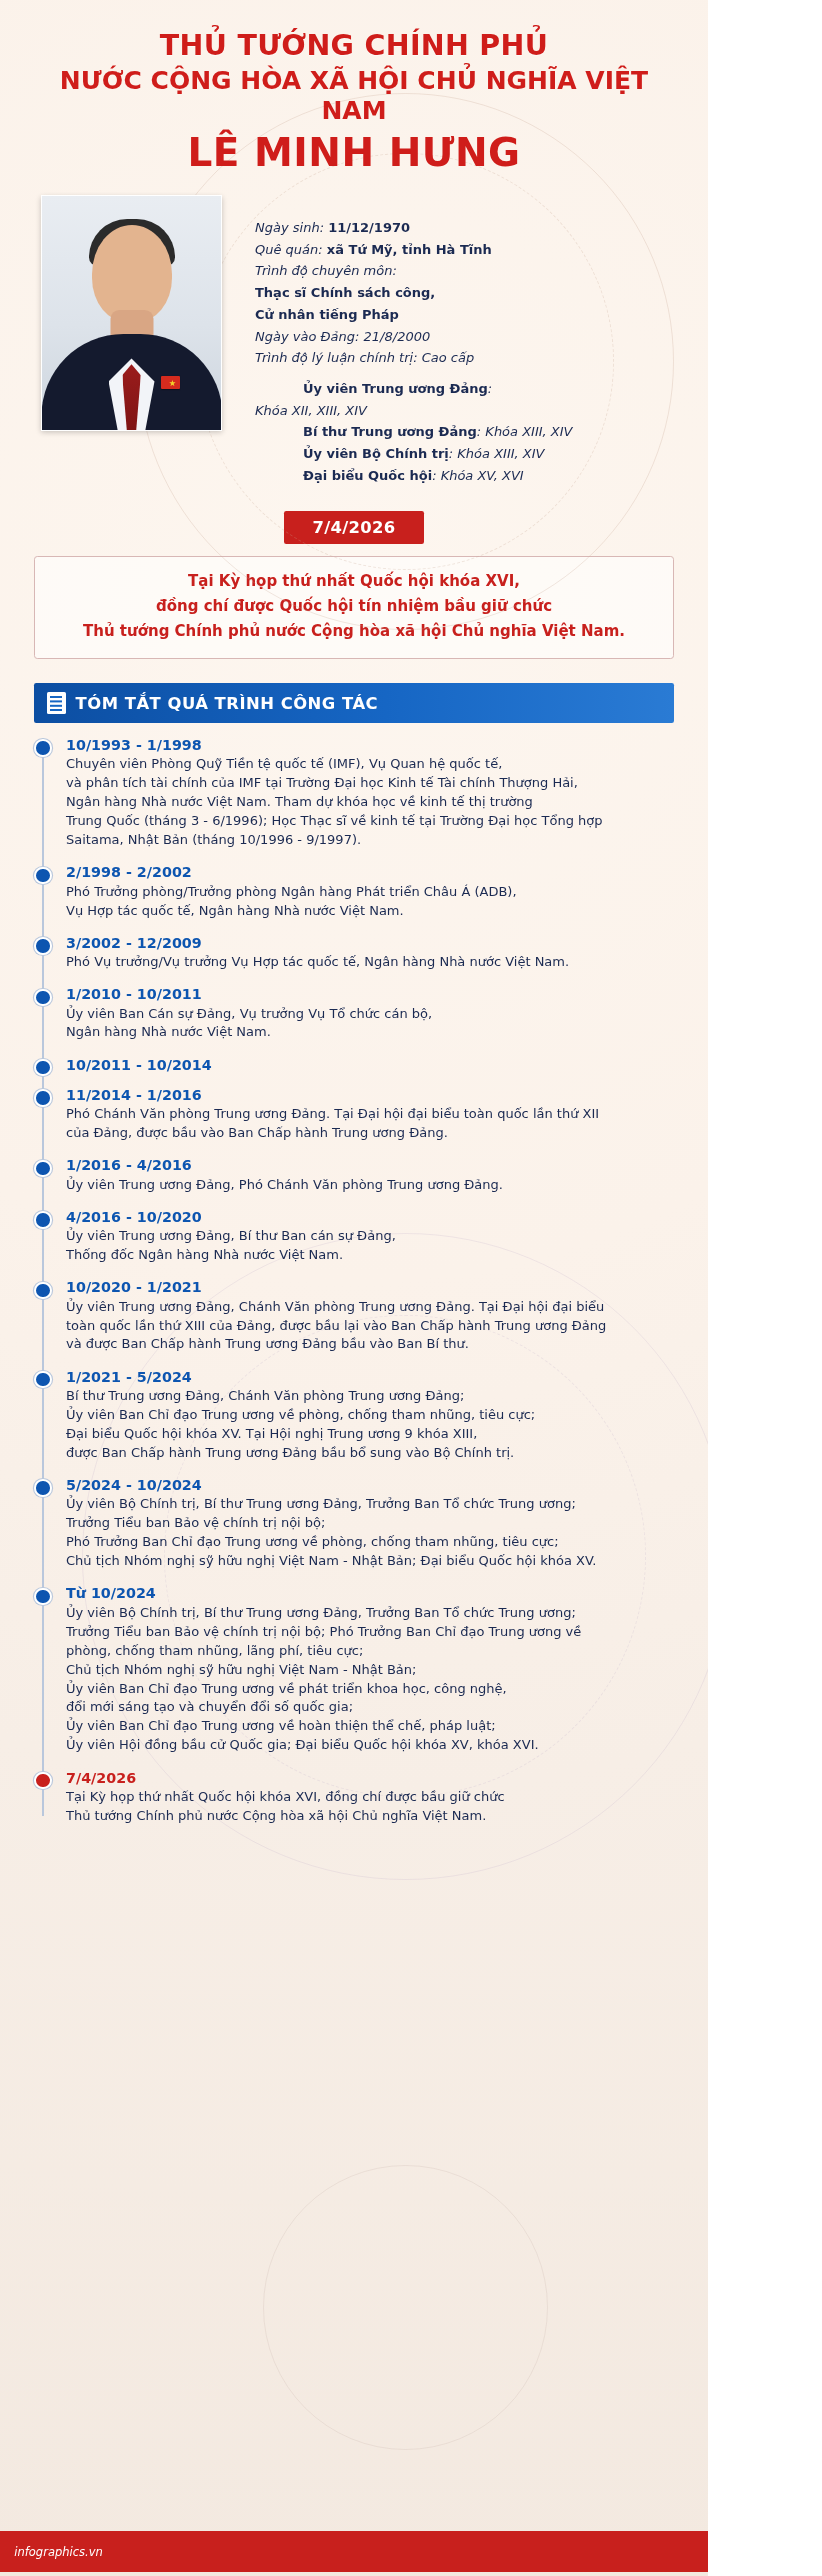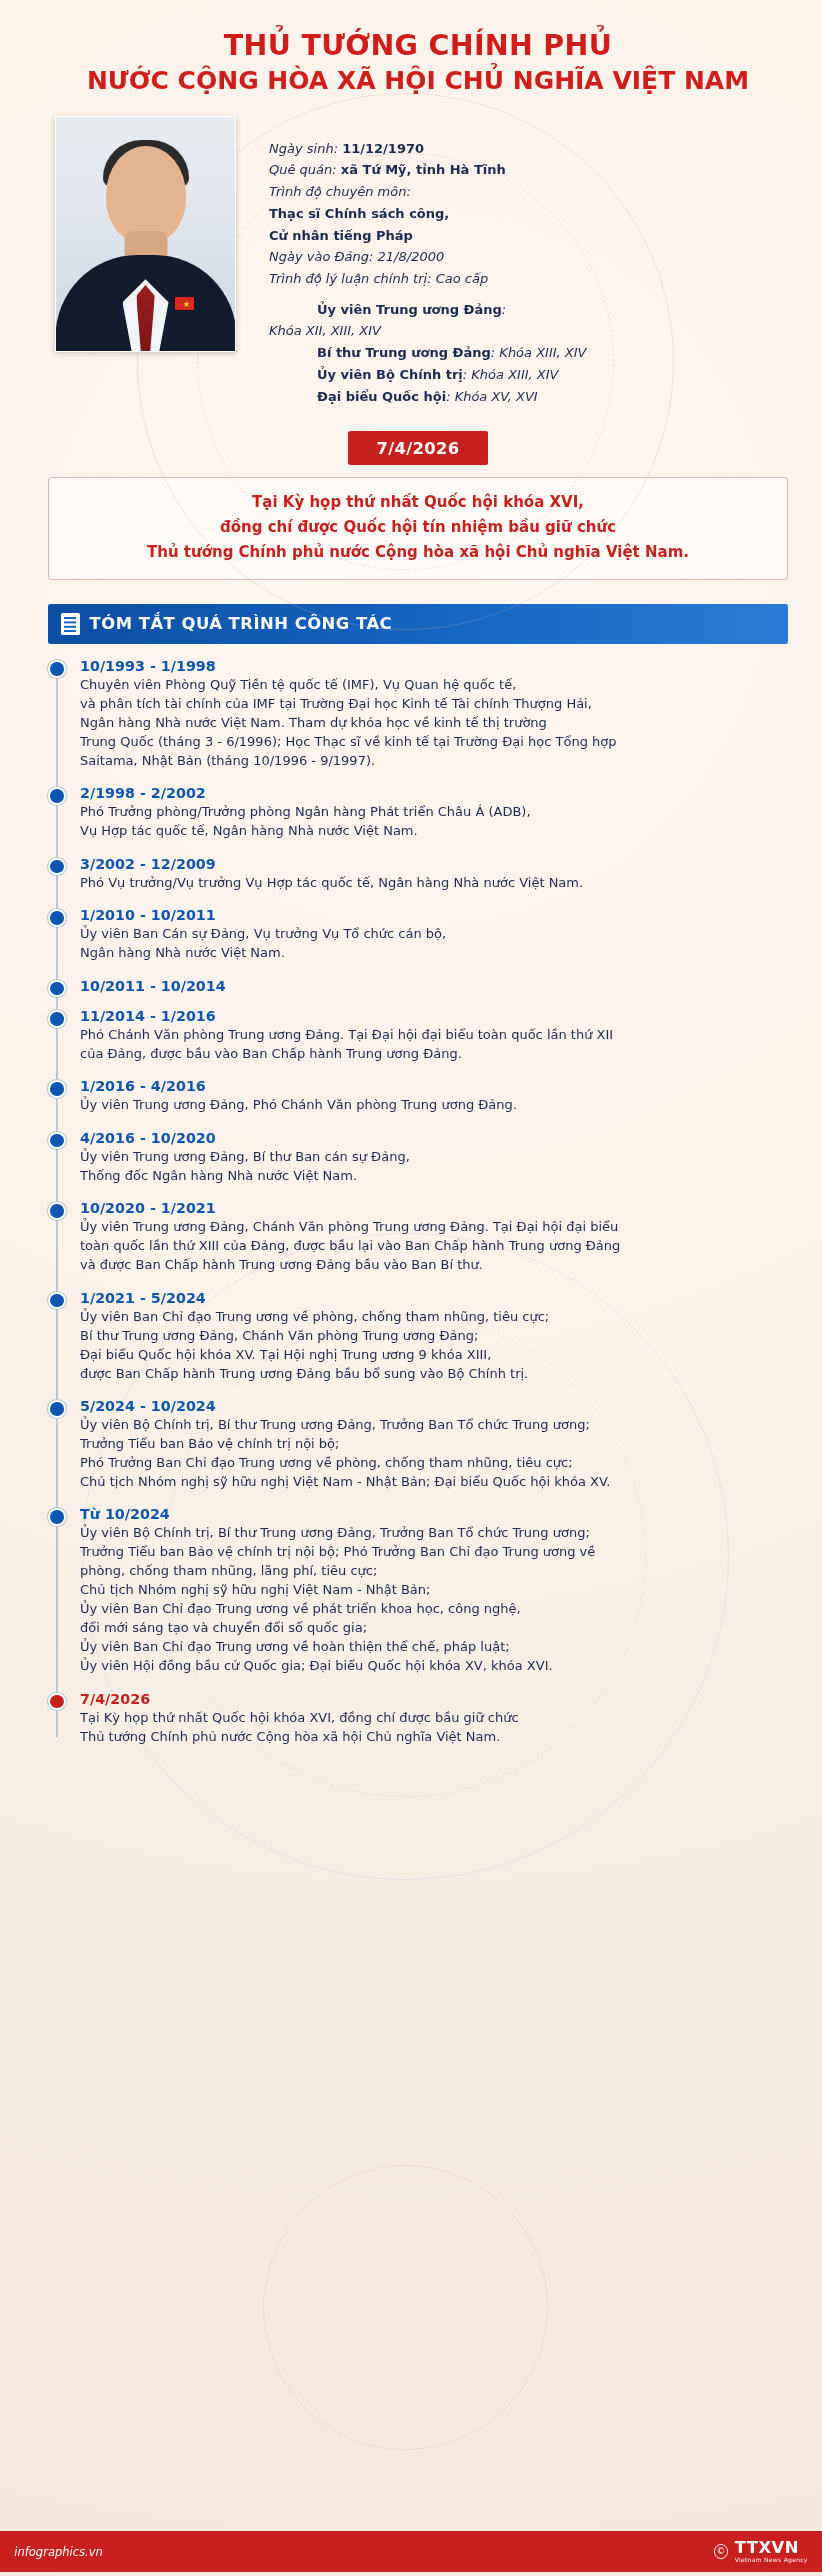--- a/index.html
+++ b/index.html
@@ -7,26 +7,25 @@
   body {
     width: 822px;
     height: 2576px;
     font-family: "DejaVu Sans", "Liberation Sans", sans-serif;
     background: #ffffff;
     position: relative;
     overflow: hidden;
   }
   .page {
     position: relative;
-    width: 822px;
+    width: 708px;
     height: 2576px;
     background:
       radial-gradient(circle at 50% 22%, #fdf6ef 0%, #fbf2ea 35%, #f7eee6 60%, #f3e9e0 100%);
     overflow: hidden;
-    padding-left: 14px;
   }
   
   .wm {
     position: absolute;
     border-radius: 50%;
     border: 1.1px solid rgba(200,170,150,0.28);
     pointer-events: none;
   }
   .wm.w1 { width: 537px; height: 537px; left: 137px; top: 93px; }
   .wm.w2 { width: 417px; height: 417px; left: 197px; top: 153px; border-style: dashed; }
@@ -259,20 +258,21 @@
 
   <div class="wm w1"></div>
   <div class="wm w2"></div>
   <div class="wm w3"></div>
   <div class="wm w4"></div>
   <div class="wm w5"></div>
 
   <div class="header">
     <div class="title-1">THỦ TƯỚNG CHÍNH PHỦ</div>
     <div class="title-2">NƯỚC CỘNG HÒA XÃ HỘI CHỦ NGHĨA VIỆT NAM</div>
+    <div class="title-name">LÊ MINH HƯNG</div>
   </div>
 
   <div class="profile">
     <div class="photo-wrap">
       <div class="photo">
         <div class="ph-bg"></div>
         <div class="ph-hair"></div>
         <div class="ph-head"></div>
         <div class="ph-neck"></div>
         <div class="ph-suit"></div>
@@ -407,22 +407,22 @@
         <div class="tl-text">
           <span class="ln">Ủy viên Trung ương Đảng, Chánh Văn phòng Trung ương Đảng. Tại Đại hội đại biểu</span>
           <span class="ln">toàn quốc lần thứ XIII của Đảng, được bầu lại vào Ban Chấp hành Trung ương Đảng</span>
           <span class="ln">và được Ban Chấp hành Trung ương Đảng bầu vào Ban Bí thư.</span>
         </div>
       </div>
       <div class="tl-item">
         <span class="tl-dot"></span>
         <div class="tl-date">1/2021 - 5/2024</div>
         <div class="tl-text">
+          <span class="ln">Bí thư Trung ương Đảng, Chánh Văn phòng Trung ương Đảng;</span>
           <span class="ln">Ủy viên Ban Chỉ đạo Trung ương về phòng, chống tham nhũng, tiêu cực;</span>
-          <span class="ln">Bí thư Trung ương Đảng, Chánh Văn phòng Trung ương Đảng;</span>
           <span class="ln">Đại biểu Quốc hội khóa XV. Tại Hội nghị Trung ương 9 khóa XIII,</span>
           <span class="ln">được Ban Chấp hành Trung ương Đảng bầu bổ sung vào Bộ Chính trị.</span>
         </div>
       </div>
       <div class="tl-item">
         <span class="tl-dot"></span>
         <div class="tl-date">5/2024 - 10/2024</div>
         <div class="tl-text">
           <span class="ln">Ủy viên Bộ Chính trị, Bí thư Trung ương Đảng, Trưởng Ban Tổ chức Trung ương;</span>
           <span class="ln">Trưởng Tiểu ban Bảo vệ chính trị nội bộ;</span>

